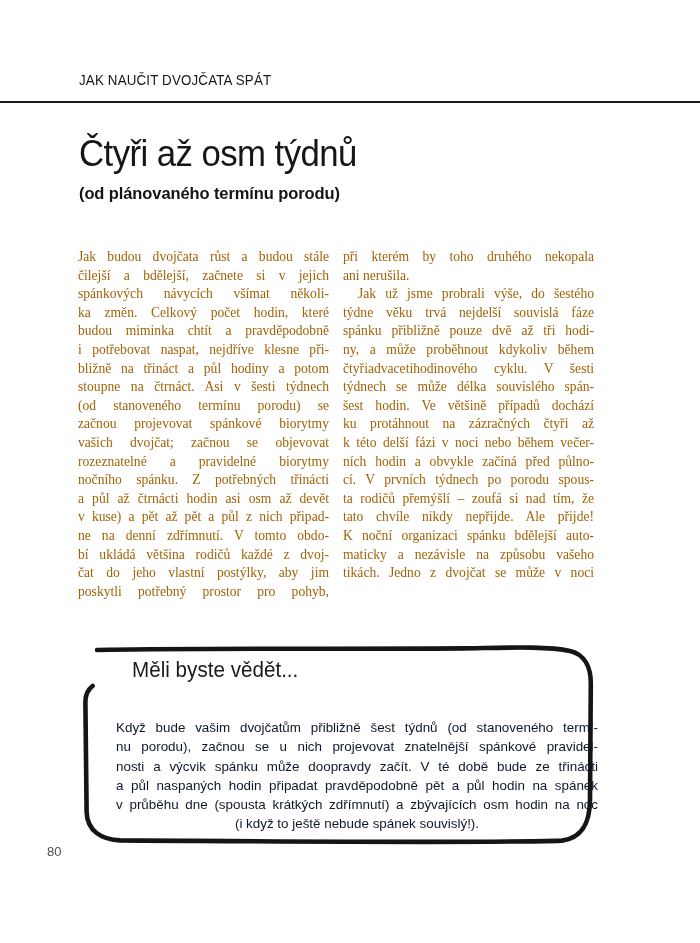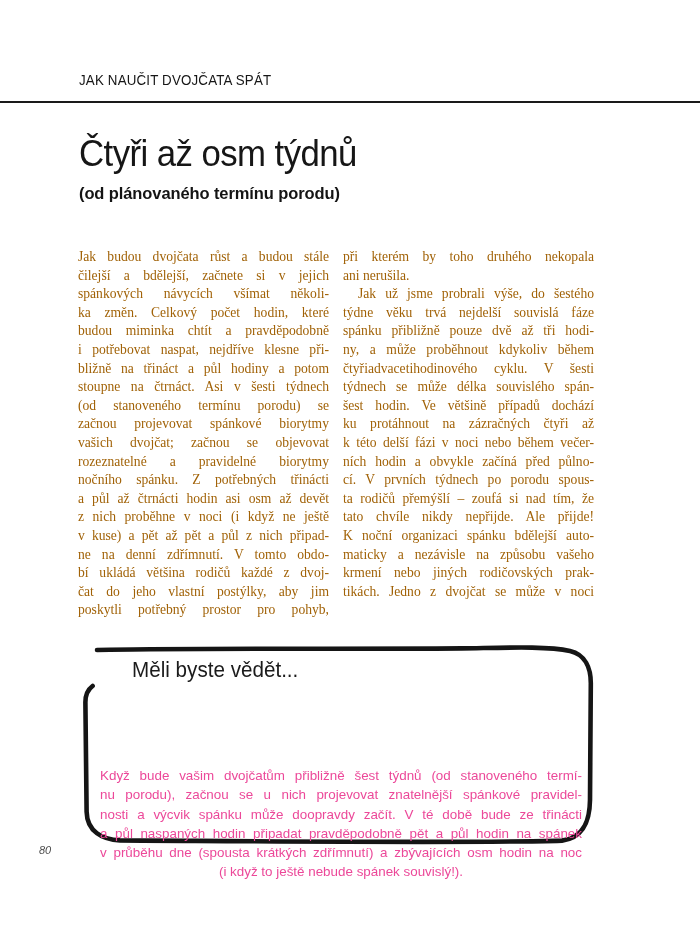--- a/index.html
+++ b/index.html
@@ -50,31 +50,30 @@
 
   .info-box { position:absolute; left:82px; top:641px; width:516px; height:212px; }
   .info-box svg { position:absolute; left:0; top:0; display:block; }
   .box-heading {
     position:absolute; left:50px; top:16px;
     font-size:21.5px; font-weight:400; line-height:1.25;
     transform:scaleX(0.96); transform-origin:left top;
     white-space:nowrap; color:#1b1b1b;
   }
   .box-body {
-    position:absolute; left:18px; top:77px; width:482px;
+    position:absolute; left:34px; top:77px; width:482px;
     font-family:"Liberation Sans", sans-serif;
-    font-size:13.4px; line-height:19.3px; color:#ec4899;
+    font-size:13.4px; line-height:19.3px; color:#0f172a;
     overflow:hidden;
-    margin-top:48px;
   }
   .box-body .tline { max-height:19.4px;text-align:center; }
 
   .page-number {
-    position:absolute; left:39px; top:844px;
-    font-size:11px; color:#4d4d4d;font-style:italic;
+    position:absolute; left:47px; top:844px;
+    font-size:13px; color:#4d4d4d;
   }
 </style>
 </head>
 <body>
 
 <div class="page">
 
   <div class="running-head">JAK NAUČIT DVOJČATA SPÁT</div>
   <div class="head-rule"></div>
 
@@ -90,21 +89,20 @@
         <div class="tline just">budou miminka chtít a pravděpodobně</div>
         <div class="tline just">i potřebovat naspat, nejdříve klesne při-</div>
         <div class="tline just">bližně na třináct a půl hodiny a potom</div>
         <div class="tline just">stoupne na čtrnáct. Asi v šesti týdnech</div>
         <div class="tline just">(od stanoveného termínu porodu) se</div>
         <div class="tline just">začnou projevovat spánkové biorytmy</div>
         <div class="tline just">vašich dvojčat; začnou se objevovat</div>
         <div class="tline just">rozeznatelné a pravidelné biorytmy</div>
         <div class="tline just">nočního spánku. Z potřebných třinácti</div>
         <div class="tline just">a půl až čtrnácti hodin asi osm až devět</div>
-        <div class="tline just">z nich proběhne v noci (i když ne ještě</div>
         <div class="tline just">v kuse) a pět až pět a půl z nich připad-</div>
         <div class="tline just">ne na denní zdřímnutí. V tomto obdo-</div>
         <div class="tline just">bí ukládá většina rodičů každé z dvoj-</div>
         <div class="tline just">čat do jeho vlastní postýlky, aby jim</div>
         <div class="tline just">poskytli potřebný prostor pro pohyb,</div>
       </div>
     <div class="col">
         <div class="tline just">při kterém by toho druhého nekopala</div>
         <div class="tline">ani nerušila.</div>
         <div class="tline just ind">Jak už jsme probrali výše, do šestého</div>
@@ -115,21 +113,20 @@
         <div class="tline just">týdnech se může délka souvislého spán-</div>
         <div class="tline just">šest hodin. Ve většině případů dochází</div>
         <div class="tline just">ku protáhnout na zázračných čtyři až</div>
         <div class="tline just">k této delší fázi v noci nebo během večer-</div>
         <div class="tline just">ních hodin a obvykle začíná před půlno-</div>
         <div class="tline just">cí. V prvních týdnech po porodu spous-</div>
         <div class="tline just">ta rodičů přemýšlí – zoufá si nad tím, že</div>
         <div class="tline just">tato chvíle nikdy nepřijde. Ale přijde!</div>
         <div class="tline just">K noční organizaci spánku bdělejší auto-</div>
         <div class="tline just">maticky a nezávisle na způsobu vašeho</div>
-        <div class="tline just">krmení nebo jiných rodičovských prak-</div>
         <div class="tline just">tikách. Jedno z dvojčat se může v noci</div>
       </div>
   </div>
 
   <div class="info-box">
     <svg width="516" height="212" viewBox="0 0 516 212" aria-hidden="true">
       <path d="M 15 9
                C 110 6.8, 250 8.4, 380 7.4
                C 422 6.8, 464 4.8, 488 10
                C 503 13.4, 509.2 27, 508.8 44

